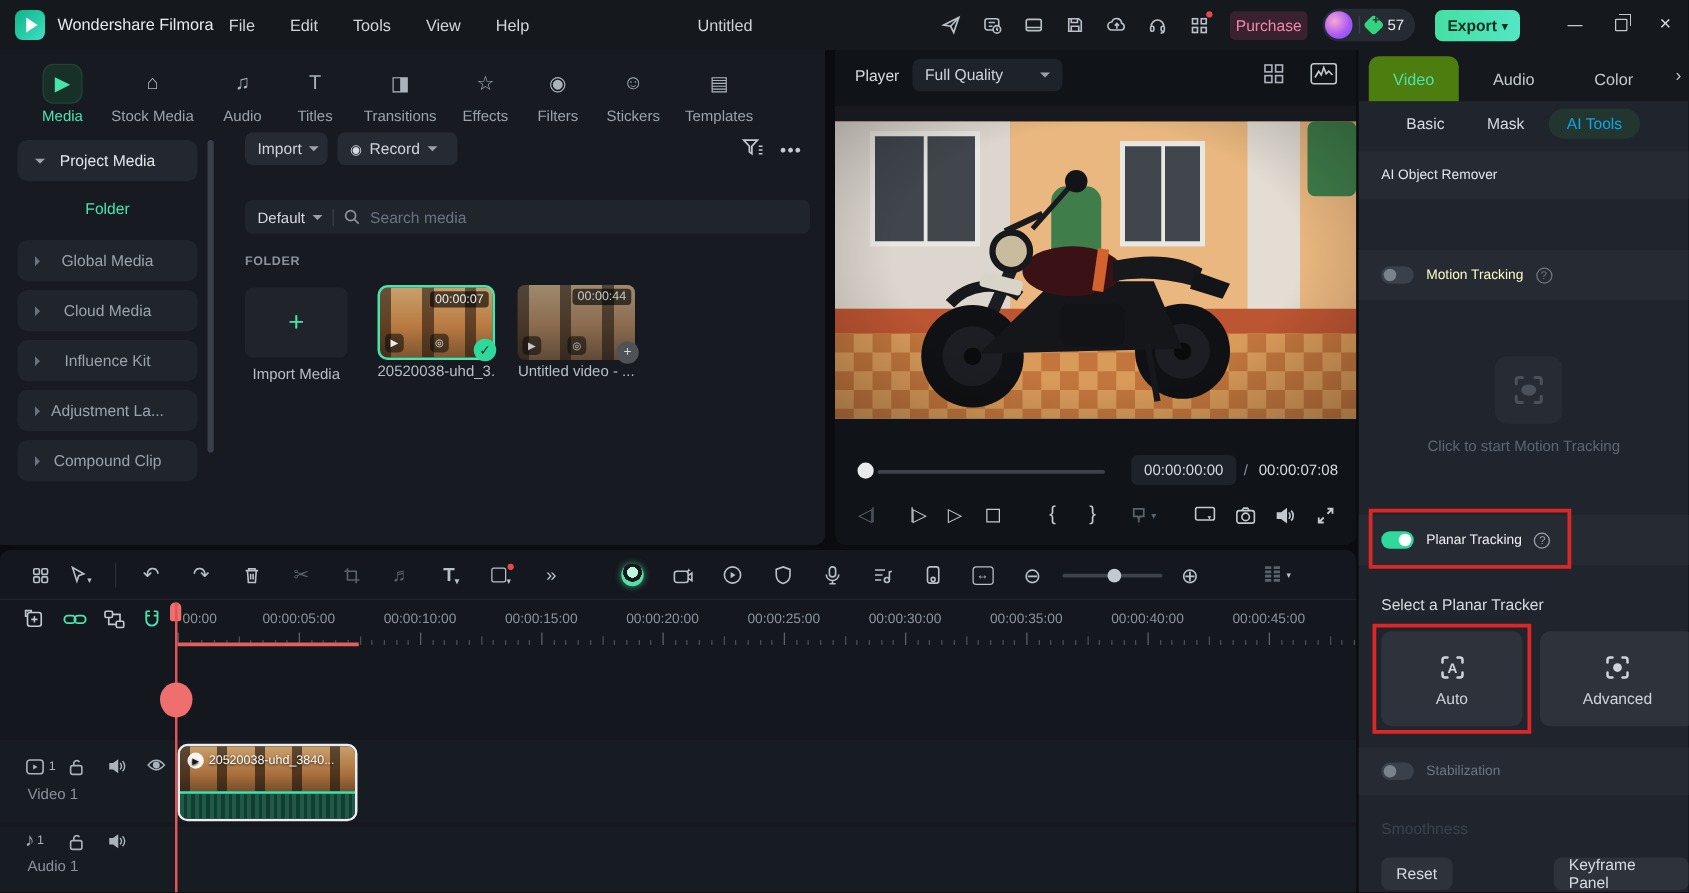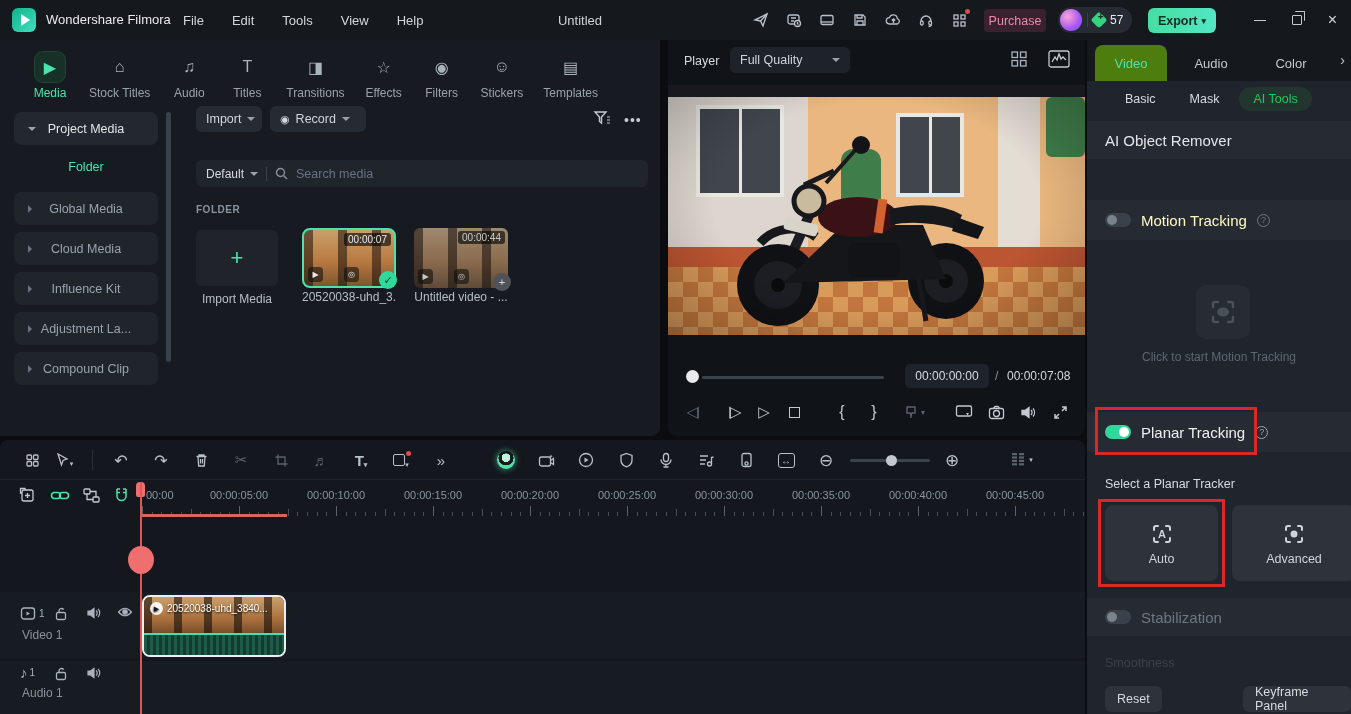--- a/index.html
+++ b/index.html
@@ -86,23 +86,23 @@
 .dim{color:#5a626c !important}
 .dim svg{stroke:#5a626c !important}
 
 .right-sec{position:absolute;left:1087px;top:40px;width:264px;height:674px;background:#20252d}
 .rtabbar{position:absolute;left:0;top:0;width:264px;height:41px;background:#15181d;display:flex;align-items:flex-end}
 .ptab{width:72px;height:36px;display:flex;align-items:center;justify-content:center;font-size:13px;color:#c3c9cf;margin-left:8px}
 .ptab.active{background:#4d7c0f;border-radius:8px 8px 0 0;color:#4be3ad}
 .rchevron{position:absolute;right:6px;top:12px;color:#c3c9cf;font-size:14px}
 .subtabs{position:absolute;left:0;top:41px;width:264px;height:36px;display:flex;align-items:center;gap:6px;padding-left:24px}
 .subtab{padding:5px 14px;font-size:12.5px;color:#d7dbe0;border-radius:13px}
-.subtab.active{background:#22362f;color:#22c55e}
+.subtab.active{background:#22362f;color:#0ea5e9}
 .prow{position:absolute;left:0;width:264px;background:#262b33;display:flex;align-items:center;padding-left:18px;gap:10px}
-.prow-label{font-size:15px}
+.prow-label{font-size:11px}
 .helpq{width:13px;height:13px;border-radius:50%;border:1px solid #6e7681;color:#6e7681;font-size:9px;display:flex;align-items:center;justify-content:center}
 .toggle{width:26px;height:14px;border-radius:7px;position:relative;flex:none}
 .toggle .knob{position:absolute;top:2px;width:10px;height:10px;border-radius:50%}
 .toggle.on{background:#2fd99c}.toggle.on .knob{right:2px;background:#fff}
 .toggle.off{background:#3a414b}.toggle.off .knob{left:2px;background:#7a828c}
 .redbox{position:absolute;border:3px solid #dd2727;pointer-events:none;z-index:5}
 .trackerbtn{position:absolute;width:113px;height:76px;background:#2d323b;border-radius:8px;display:flex;flex-direction:column;align-items:center;justify-content:center;gap:4px;color:#cfd4da;font-size:12.5px}
 .mt-hint{position:absolute;left:0;top:310px;width:264px;text-align:center;font-size:12px;color:#5d6671}
 .smoothness{position:absolute;left:18px;top:616px;font-size:12.5px;color:#3b424c}
 .graybtn{position:absolute;height:26px;background:#2d323b;border-radius:6px;display:flex;align-items:center;justify-content:center;font-size:12.5px;color:#d7dbe0;padding:0 12px}
@@ -225,21 +225,21 @@
 <div class="media-sec">
   <div class="mtabs">
 
       <div class="mtab active">
         <span class="mtab-icon">▶</span>
         <span class="mtab-label">Media</span>
       </div>
 
       <div class="mtab">
         <span class="mtab-icon">⌂</span>
-        <span class="mtab-label">Stock Titles</span>
+        <span class="mtab-label">Stock Media</span>
       </div>
 
       <div class="mtab">
         <span class="mtab-icon">♫</span>
         <span class="mtab-label">Audio</span>
       </div>
 
       <div class="mtab">
         <span class="mtab-icon">T</span>
         <span class="mtab-label">Titles</span>

